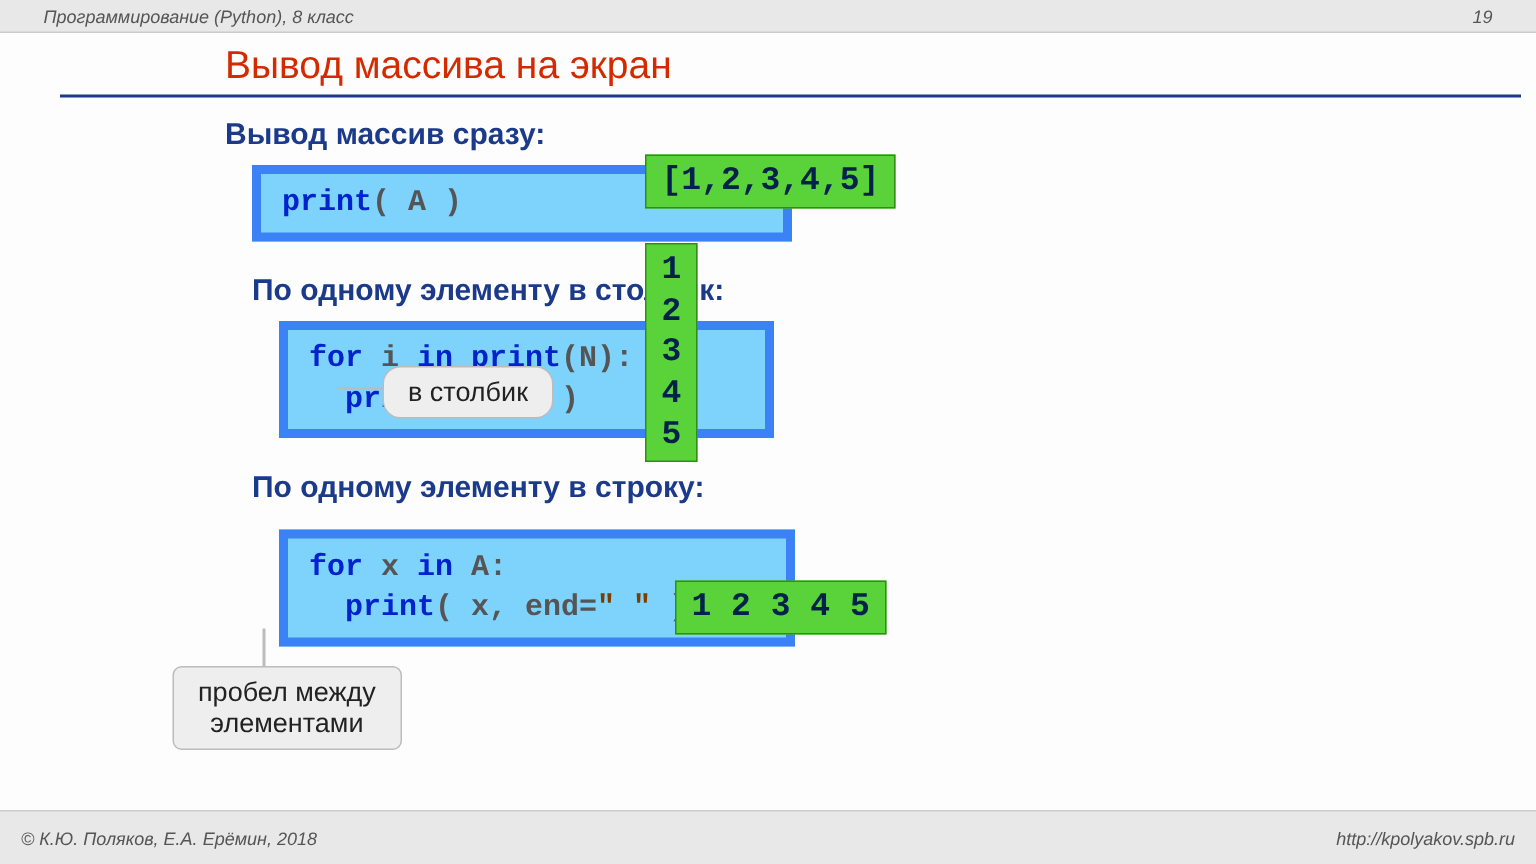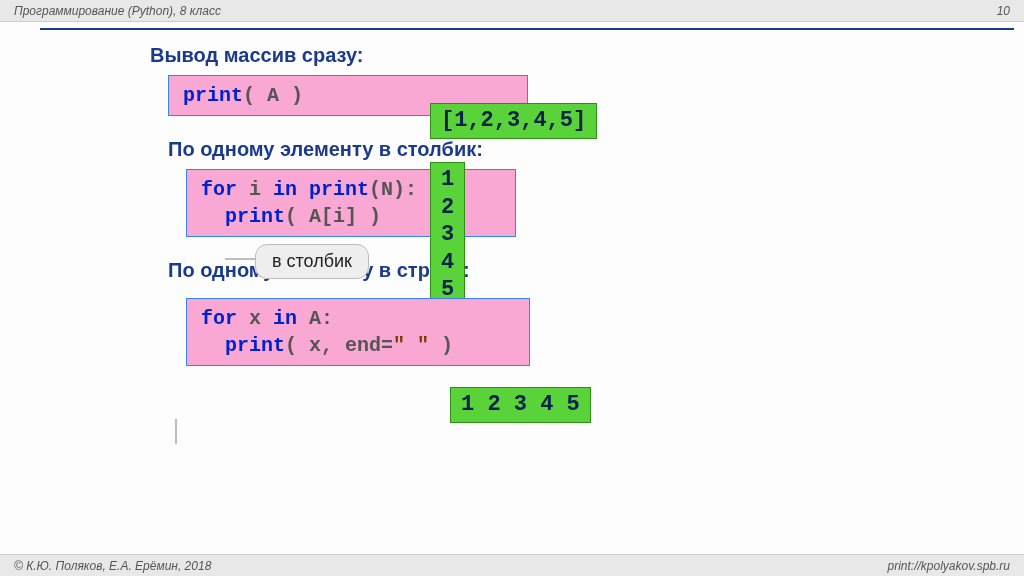--- a/index.html
+++ b/index.html
@@ -10,29 +10,29 @@
     color: #222;
     position: relative;
   }
   .topbar {
     height: 22px;
     background: #e8e8e8;
     border-bottom: 1px solid #ccc;
     display: flex;
     justify-content: space-between;
     align-items: center;
-    padding: 0 14px;
+    padding: 0 29px;
     font-size: 12px;
     font-style: italic;
     color: #555;
   }
   .bottombar {
     position: absolute;
     left: 0; right: 0; bottom: 0;
-    height: 22px;
+    height: 36px;
     background: #e8e8e8;
     border-top: 1px solid #ccc;
     display: flex;
     justify-content: space-between;
     align-items: center;
     padding: 0 14px;
     font-size: 12px;
     font-style: italic;
     color: #555;
   }
@@ -59,22 +59,22 @@
     font-size: 20px;
     color: #1b3b8a;
     font-weight: bold;
     margin: 6px 0 8px 0;
   }
   .section-h.indent { margin-left: 18px; }
 
   .row { display: flex; align-items: flex-start; }
 
   .codebox {
-    background: #f9a8d4;
-    border: 1px solid #3b82f6;
+    background: #7dd3fc;
+    border: 6px solid #3b82f6;
     padding: 6px 14px;
     font-family: "Courier New", monospace;
     font-size: 20px;
     font-weight: bold;
     line-height: 1.35;
     white-space: pre;
     position: relative;
   }
   .cb1 { width: 360px; margin-left: 18px; }
   .cb2 { width: 330px; margin-left: 36px; }
@@ -110,25 +110,26 @@
   .callout-line {
     position: absolute;
     background: #bcbcbc;
   }
 </style>
 </head>
 <body>
 
 <div class="topbar">
   <span>Программирование (Python), 8 класс</span>
-  <span>10</span>
+  <span>19</span>
 </div>
 
 <div class="slide">
 
+  <div class="title">Вывод массива на экран</div>
   <hr class="hr">
 
   <div class="section-h">Вывод массив сразу:</div>
   <div class="row">
     <div class="codebox cb1"><span class="kw">print</span><span class="sym">( A )</span></div>
   </div>
   <div class="outbox" style="position:absolute; left:430px; top:81px;">[1,2,3,4,5]</div>
 
   <div class="section-h indent" style="margin-top:22px;">По одному элементу в столбик:</div>
   <div class="row" style="position:relative;">
@@ -146,20 +147,22 @@
 5</div>
 
   <div class="section-h indent" style="margin-top:22px;">По одному элементу в строку:</div>
   <div class="row" style="margin-top:16px;">
     <div class="codebox cb3"><span class="kw">for</span><span class="sym"> x </span><span class="kw">in</span><span class="sym"> A:</span>
   <span class="kw">print</span><span class="sym">( x, end=</span><span class="str">" "</span><span class="sym"> )</span></div>
   </div>
 
   <div class="outbox" style="position:absolute; left:450px; top:365px;">1 2 3 4 5</div>
 
+  <div class="callout" style="position:absolute; left:115px; top:422px; white-space:pre;">пробел между
+элементами</div>
   <div class="callout-line" style="left:175px; top:397px; width:2px; height:25px;"></div>
 
 </div>
 
 <div class="bottombar">
   <span>© К.Ю. Поляков, Е.А. Ерёмин, 2018</span>
-  <span>print://kpolyakov.spb.ru</span>
+  <span>http://kpolyakov.spb.ru</span>
 </div>
 
 </body></html>

